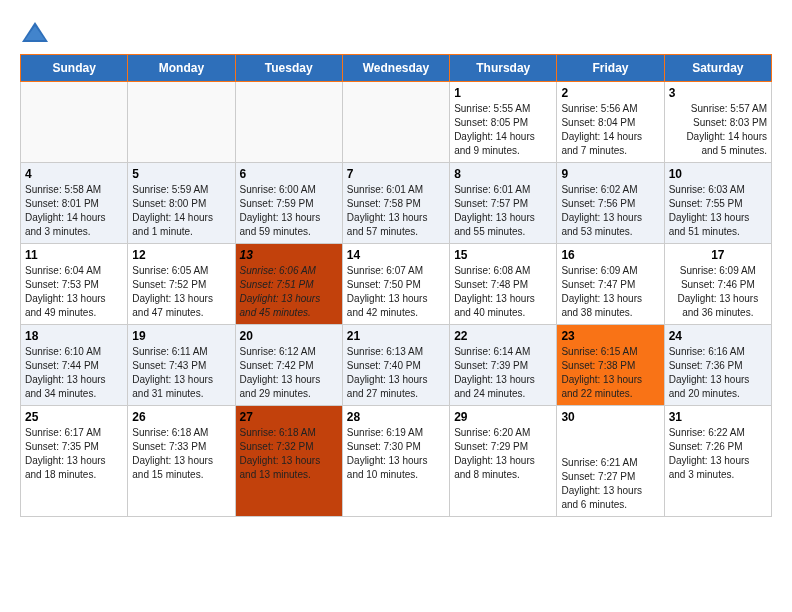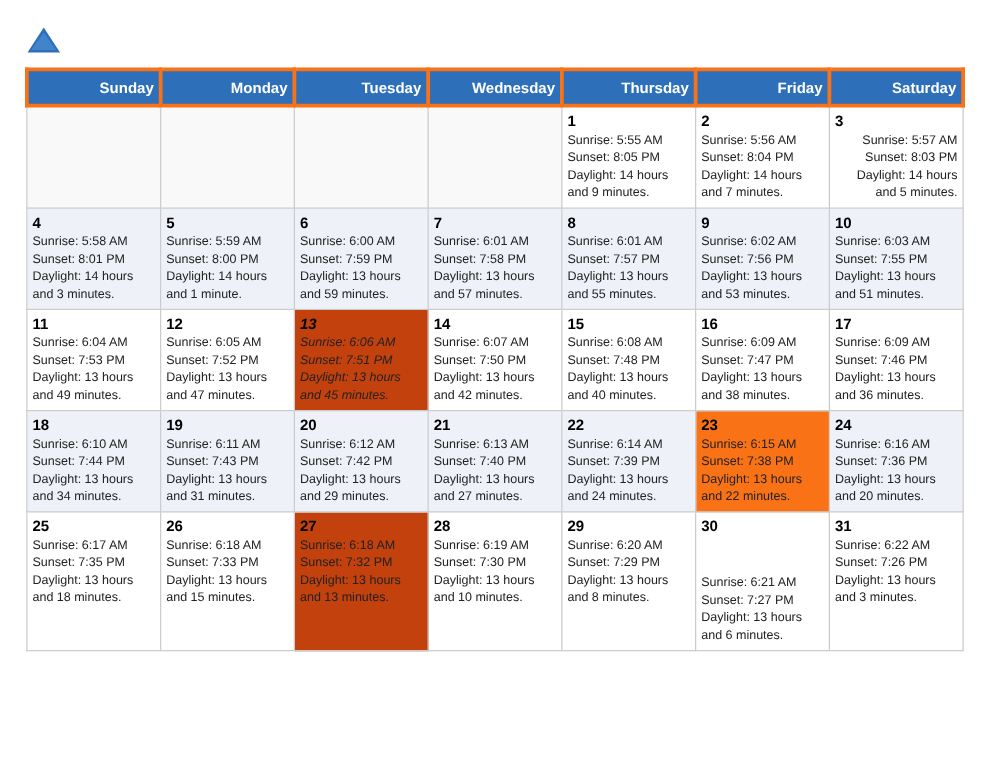--- a/index.html
+++ b/index.html
@@ -39,23 +39,23 @@
     }
     .calendar {
       width: 100%;
       border-collapse: collapse;
       font-size: 11px;
     }
     .calendar th {
       background: #2e6fba;
       color: #fff;
       padding: 6px 4px;
-      text-align: right;
+      text-align: center;
       font-size: 12px;
-      border: 3px solid #f97316;
+      border: 1px solid #f97316;
     }
     .calendar td {
       border: 1px solid #ccc;
       vertical-align: top;
       padding: 4px;
       width: calc(100% / 7);
       height: 80px;
     }
     .calendar td.empty {
       background: #f9f9f9;
@@ -223,21 +223,21 @@
 Daylight: 13 hours
 and 40 minutes.</div>
         </td>
         <td style="background: rgb(255, 255, 255);">
           <div class="day-num">16</div>
           <div class="day-info" style="white-space: pre-line;">Sunrise: 6:09 AM
 Sunset: 7:47 PM
 Daylight: 13 hours
 and 38 minutes.</div>
         </td>
-        <td style="background: rgb(255, 255, 255);">
+        <td style="background: rgb(255, 255, 255); text-align: center;">
           <div class="day-num">17</div>
           <div class="day-info" style="white-space: pre-line;">Sunrise: 6:09 AM
 Sunset: 7:46 PM
 Daylight: 13 hours
 and 36 minutes.</div>
         </td>
       </tr>
       <tr>
         <td style="background: rgb(238, 242, 248);">
           <div class="day-num">18</div>

